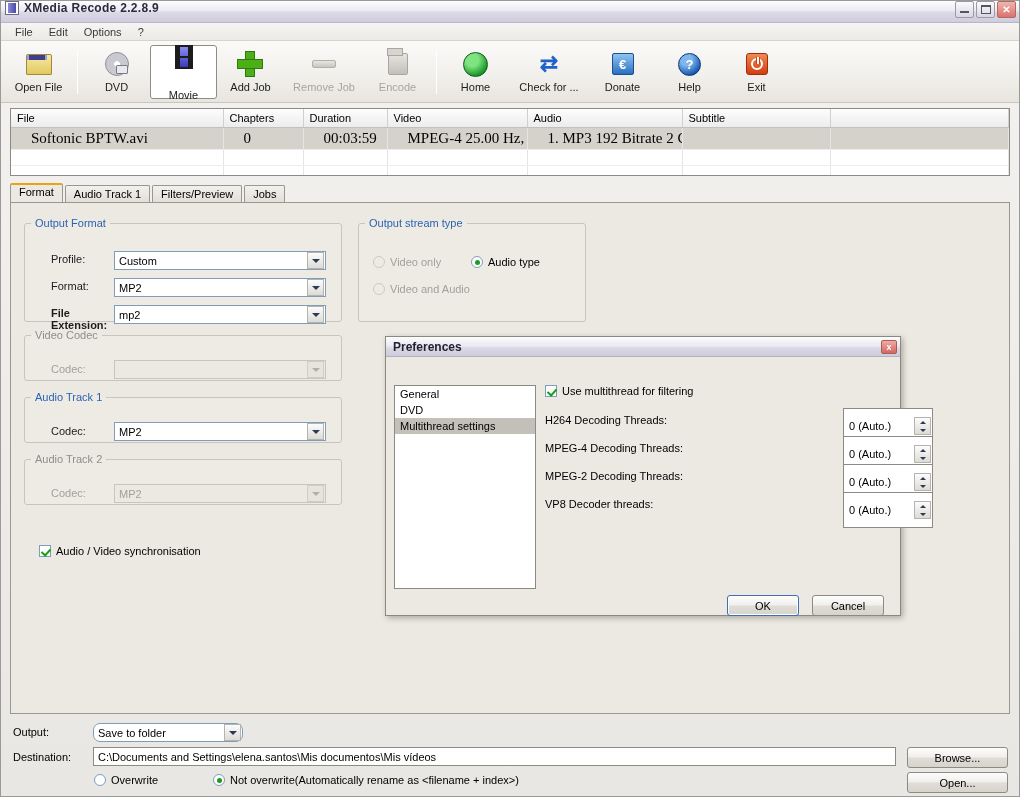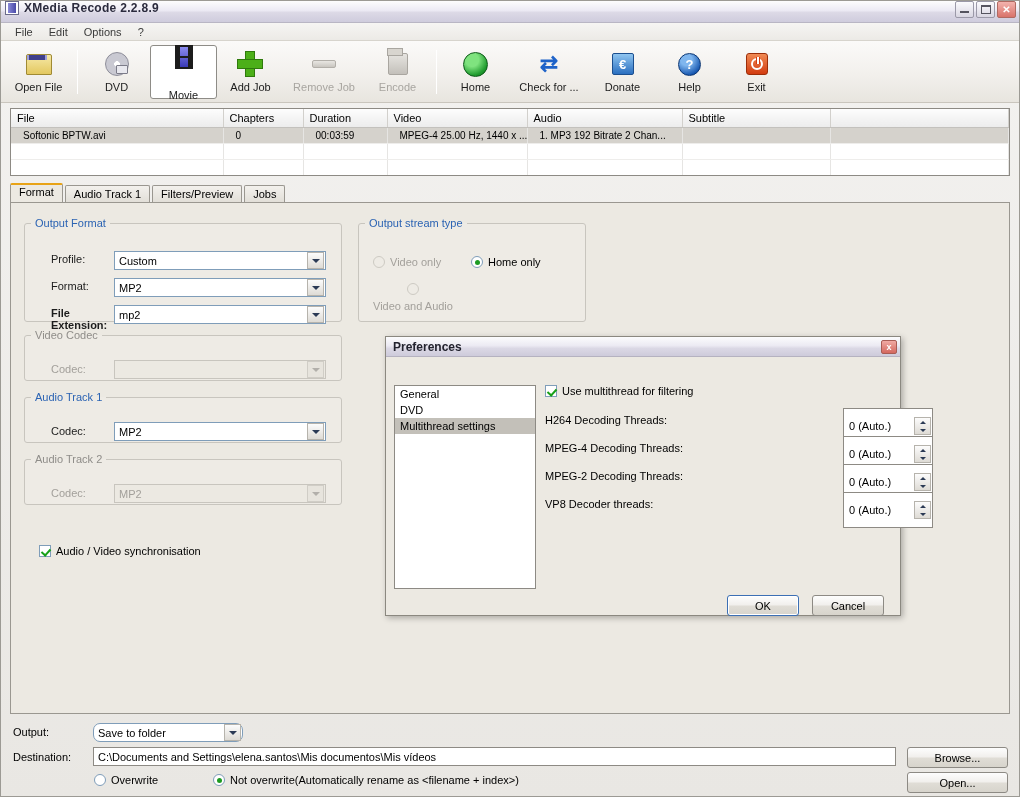--- a/index.html
+++ b/index.html
@@ -221,22 +221,22 @@
   table.filelist th {
     background: linear-gradient(#fdfdfd,#ececec);
     border-right: 1px solid #d2d0cc;
     border-bottom: 1px solid #c3c1bd;
     font-weight: normal; text-align: left;
     padding: 3px 6px; font-size: 11px; height: 18px;
   }
   table.filelist td {
     border-right: 1px solid #e6e5e3;
     border-bottom: 1px solid #eeedeb;
-    padding: 2px 12px; font-size: 10px; height: 16px;
-    white-space: nowrap; overflow: hidden;
+    padding: 2px 20px; font-size: 15px; height: 16px;
+    white-space: nowrap; overflow: hidden; font-family: Liberation Serif, serif;
   }
   table.filelist tr.sel td { background: #d5d2cc; }
 
   
   .tabs {
     margin: 8px 0 0 9px; display: flex; align-items: flex-end;
     height: 18px; flex: 0 0 18px;
   }
   .tab {
     height: 17px; padding: 2px 8px 0 8px;
@@ -607,23 +607,23 @@
     </fieldset>
 
     <fieldset class="grp" style="left:347px; top:14px; width:228px; height:105px;">
       <legend>Output stream type</legend>
       <div class="radio dis" style="position:absolute; left:14px; top:27px;">
         <span class="dot"></span>
         <span>Video only</span>
       </div>
       <div class="radio on" style="position:absolute; left:112px; top:27px;">
         <span class="dot"></span>
-        <span>Home only</span>
-      </div>
-      <div class="radio dis" style="position:absolute; left:14px; top:54px;flex-direction:column;">
+        <span>Audio type</span>
+      </div>
+      <div class="radio dis" style="position:absolute; left:14px; top:54px;">
         <span class="dot"></span>
         <span>Video and Audio</span>
       </div>
     </fieldset>
 
     <fieldset class="grp disabled" style="left:13px; top:126px; width:318px; height:52px;">
       <legend>Video Codec</legend>
       <span class="lbl-f dis" style="position:absolute; left:17px; top:22px;">Codec:</span>
       <div class="combo disabled" style="position:absolute; left:89px; top:19px; width:212px;">
         <span class="val"></span>

